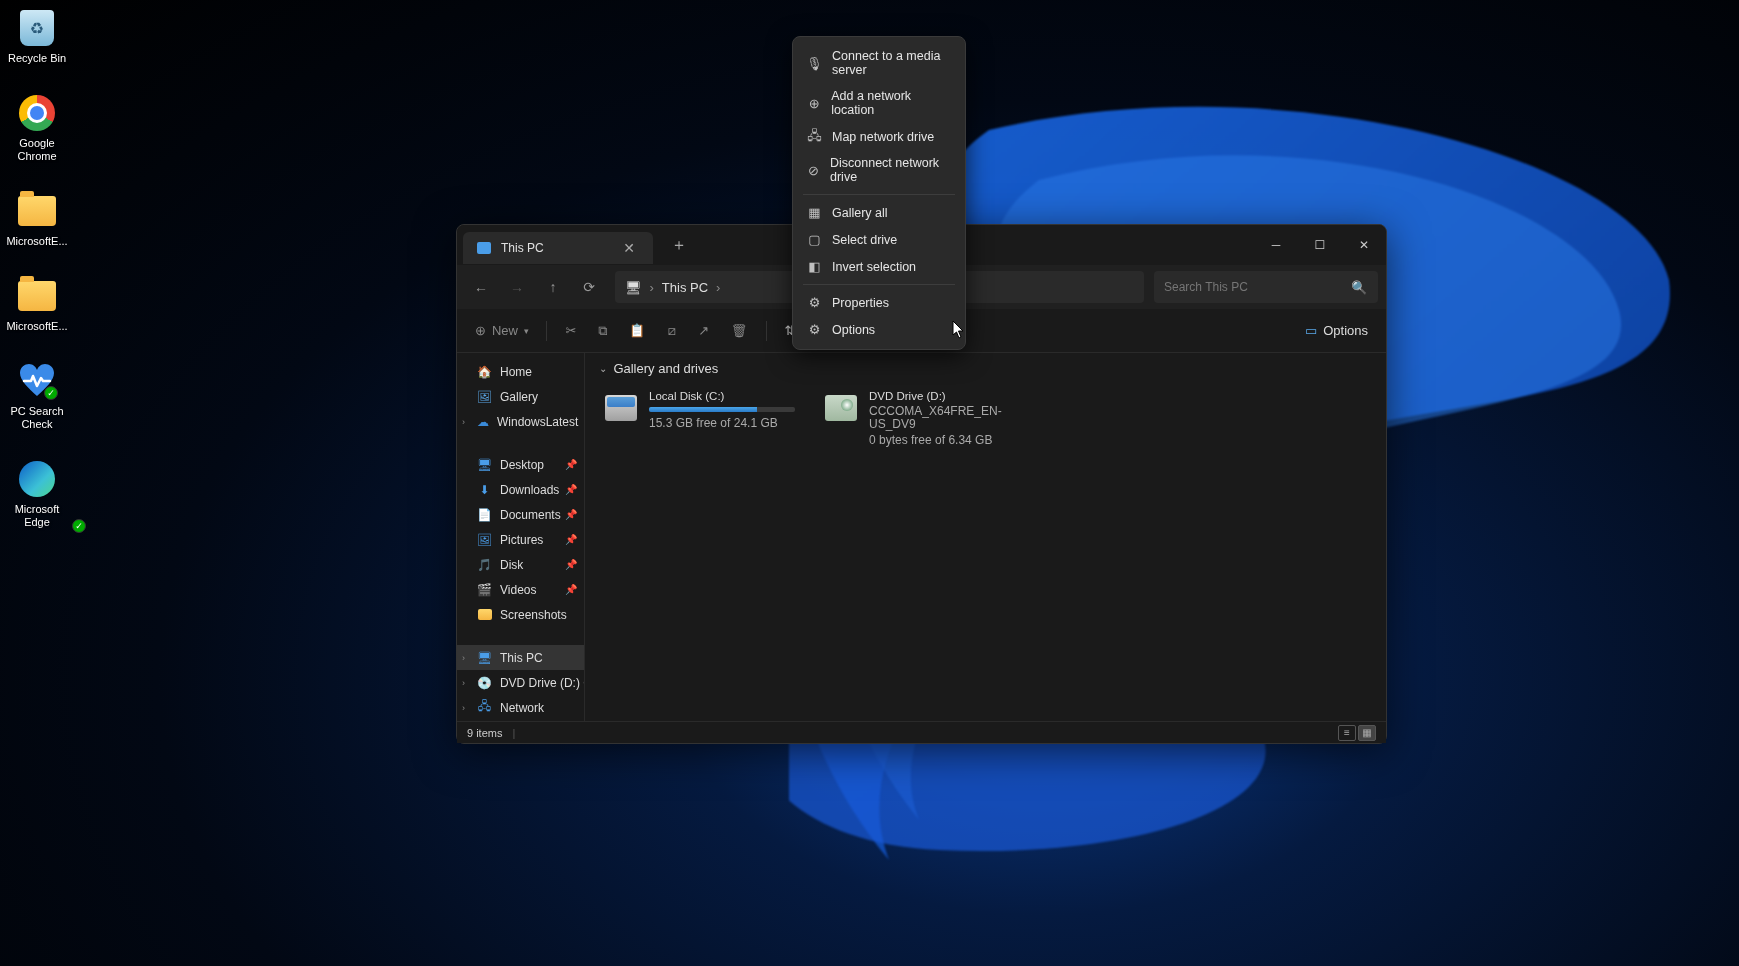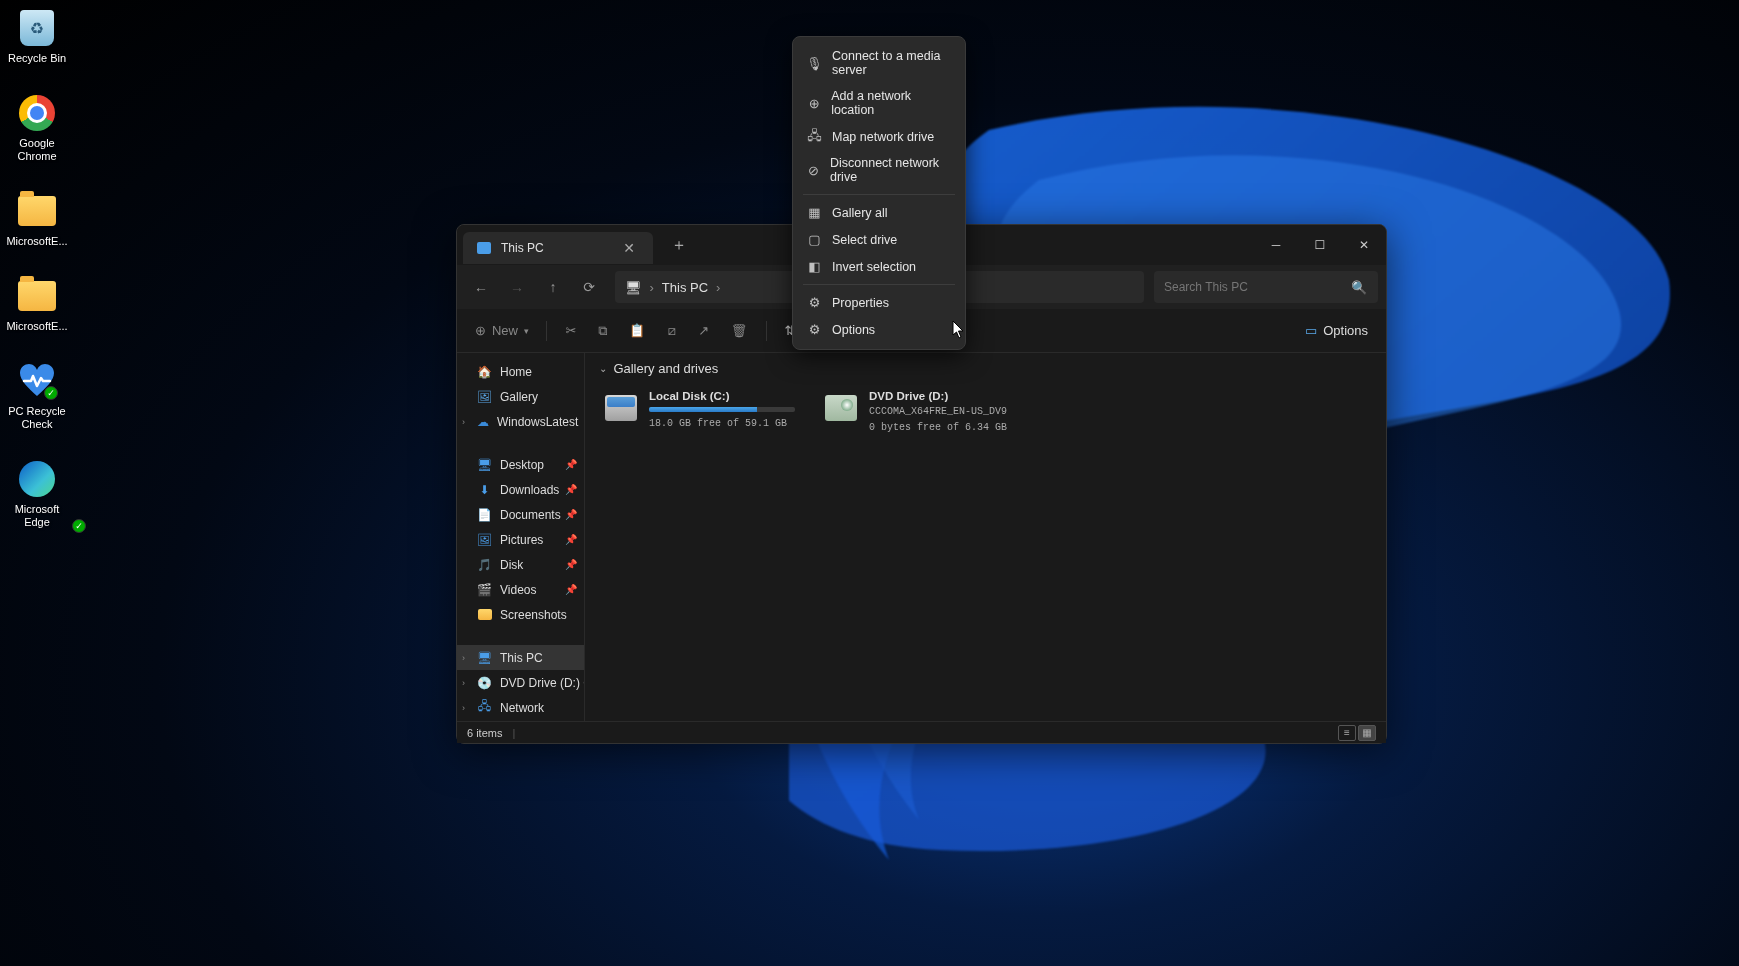--- a/index.html
+++ b/index.html
@@ -69,22 +69,22 @@
 .sitem .sico { width:15px; height:15px; display:flex; align-items:center; justify-content:center; font-size:12px; }
 .sgap { height:18px; }
 
 .content { flex:1; background:#1a1a1a; padding:8px 14px; overflow:auto; }
 .grouphdr { display:flex; align-items:center; gap:6px; font-size:13px; color:#ddd; margin-bottom:10px; }
 .grouphdr .gchev { font-size:10px; color:#aaa; }
 .drives { display:flex; gap:20px; flex-wrap:wrap; }
 .drive { display:flex; gap:10px; width:200px; cursor:pointer; padding:4px; border-radius:4px; }
 .drive .dico { width:36px; height:36px; display:flex; align-items:center; justify-content:center; }
 .drive .dinfo { flex:1; display:flex; flex-direction:column; gap:3px; }
-.drive .dname { font-size:11.5px; color:#ddd;font-weight:bold; }
-.drive .dsub { font-size:10px; color:#aaa; line-height:13px;font-family:Liberation Mono, monospace; }
+.drive .dname { font-size:11.5px; color:#ddd; }
+.drive .dsub { font-size:12px; color:#aaa; line-height:13px; }
 .pbar { width:100%; height:5px; background:#3a3a3a; border-radius:2px; overflow:hidden; margin:2px 0; }
 .pfill { height:100%; background:linear-gradient(#4aa5e8,#2a7bc8); }
 .hdd-ico { width:32px; height:26px; background:linear-gradient(#d8d8d8,#a0a0a0); border-radius:3px; position:relative; }
 .hdd-ico::before { content:""; position:absolute; top:2px; left:2px; right:2px; height:10px; background:linear-gradient(#5a9ed8,#3a7ec8); border-radius:2px; }
 .dvd-ico { width:32px; height:26px; background:linear-gradient(#c8d8c8,#a0b8a0); border-radius:3px; position:relative; }
 .dvd-ico::after { content:""; position:absolute; top:4px; right:4px; width:12px; height:12px; background:radial-gradient(#fff,#4a8a5a); border-radius:50%; }
 
 .statusbar { height:22px; background:#1a1a1a; border-top:1px solid #2a2a2a; display:flex; align-items:center; padding:0 10px; font-size:11px; color:#ccc; gap:10px; }
 .statusbar .statsep { color:#555; }
 .viewtoggle { margin-left:auto; display:flex; gap:2px; }
@@ -152,21 +152,21 @@
   <div class="dicon">
     <div class="ico">
         <div class="heart-ico">
       <svg viewBox="0 0 38 34">
             <path d="M19 32 C10 24 2 16 2 9 C2 3 7 0 11 0 C15 0 18 3 19 6 C20 3 23 0 27 0 C31 0 36 3 36 9 C36 16 28 24 19 32 Z" fill="#3a8ae8"></path>
             <path d="M6 17 L13 17 L15 12 L19 22 L23 14 L25 17 L32 17" stroke="#fff" stroke-width="2.5" fill="none" stroke-linecap="round" stroke-linejoin="round"></path>
           </svg>
       <span class="check-badge">✓</span>
     </div>
       </div>
-    <div class="lbl">PC Recycle Check</div>
+    <div class="lbl">PC Search Check</div>
   </div>
   <div class="dicon">
     <div class="ico">
         <div class="edge-ico">
           <span class="check-badge" style="bottom:-4px;right:-4px">✓</span>
         </div>
       </div>
     <div class="lbl">Microsoft Edge</div>
   </div>
 </div>
@@ -326,39 +326,39 @@
       <div class="drives">
         <div class="drive">
           <div class="dico">
               <div class="hdd-ico"></div>
             </div>
           <div class="dinfo">
             <div class="dname">Local Disk (C:)</div>
             <div class="pbar">
                 <div class="pfill" id="fill0" style="width: 74%;"></div>
               </div>
-            <div class="dsub">18.0 GB free of 59.1 GB</div>
+            <div class="dsub">15.3 GB free of 24.1 GB</div>
           </div>
         </div>
         <div class="drive">
           <div class="dico">
               <div class="dvd-ico"></div>
             </div>
           <div class="dinfo">
             <div class="dname">DVD Drive (D:)</div>
             <div class="dsub">CCCOMA_X64FRE_EN-US_DV9</div>
             <div class="dsub">0 bytes free of 6.34 GB</div>
           </div>
         </div>
       </div>
     </div>
   </div>
 
   <div class="statusbar">
-    <span>6 items</span>
+    <span>9 items</span>
     <span class="statsep">|</span>
     <div class="viewtoggle">
       <div>≡</div>
       <div class="on">▦</div>
     </div>
   </div>
 </div>
 
 <div class="ctxmenu" id="ctx">
     <div class="ctxitem">

